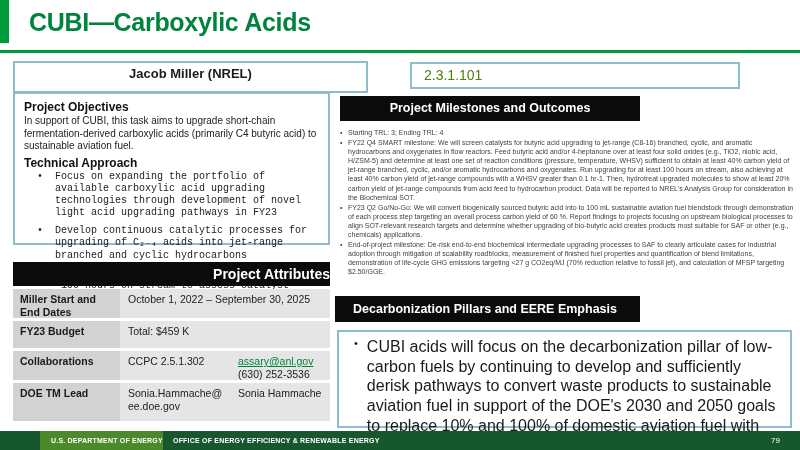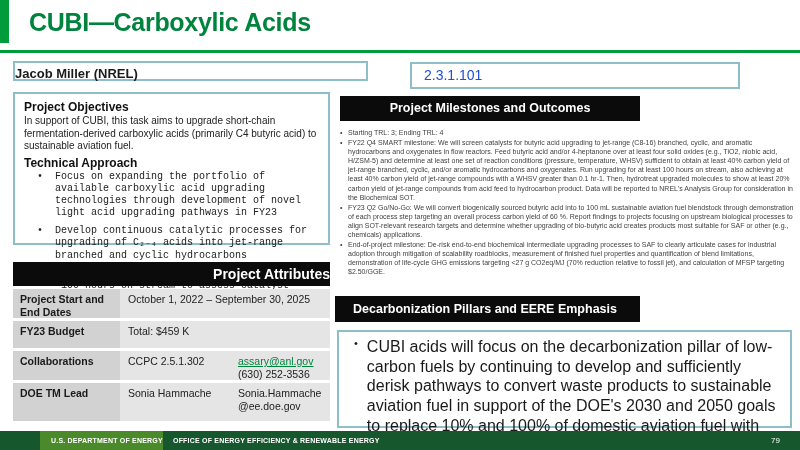--- a/index.html
+++ b/index.html
@@ -5,22 +5,22 @@
   * { margin:0; padding:0; box-sizing:border-box; }
   body { background:#888; font-family:"Liberation Sans", sans-serif; }
   .slide { position:relative; width:800px; height:450px; background:#ffffff; overflow:hidden; }
 
   
   .accent-bar { position:absolute; left:0; top:0; width:9px; height:43px; background:#009B3A; }
   .page-title { position:absolute; left:29px; top:8px; font-size:25px; font-weight:bold; color:#00843D; letter-spacing:-0.3px; }
   .title-rule { position:absolute; left:0; top:50px; width:800px; height:3px; background:#009B3A; }
 
   
-  .pi-box { position:absolute; left:13px; top:61px; width:355px; height:20px; border:2px solid #8FBECB; line-height:22px; font-size:13px; font-weight:bold; color:#1a1a1a; }
-  .wbs-box { position:absolute; left:410px; top:62px; width:330px; height:27px; border:2px solid #8FBECB; padding-left:12px; line-height:23px; font-size:14px; color:#1d4ed8; }
+  .pi-box { position:absolute; left:13px; top:61px; width:355px; height:32px; border:2px solid #8FBECB; line-height:22px; font-size:13px; font-weight:bold; color:#1a1a1a;text-align:center; }
+  .wbs-box { position:absolute; left:410px; top:62px; width:330px; height:27px; border:2px solid #8FBECB; padding-left:12px; line-height:23px; font-size:14px; color:#4d7c0f; }
 
   
   .objectives-box { position:absolute; left:13px; top:92px; width:317px; height:153px; border:2px solid #8FBECB; padding:5px 10px 0 9px; overflow:visible; }
   .obj-heading { font-size:12px; font-weight:bold; color:#111; margin:1px 0 1px 0; }
   .obj-body { font-size:10px; color:#222; line-height:1.25; margin:0 0 3px 0; }
   .obj-bullets { list-style:none; font-size:10px; color:#222; }
   .obj-bullets li { position:relative; padding-left:31px; margin-bottom:6px; line-height:1.22;font-family:Liberation Mono, monospace; }
   .obj-bullets li::before { content:"•"; position:absolute; left:13px; }
 
   
@@ -75,36 +75,36 @@
     <div class="obj-heading">Technical Approach</div>
     <ul class="obj-bullets">
       <li>Focus on expanding the portfolio of available carboxylic acid upgrading technologies through development of novel light acid upgrading pathways in FY23</li>
       <li>Develop continuous catalytic processes for upgrading of C₂₋₄ acids into jet-range branched and cyclic hydrocarbons</li>
       <li>Run promising upgrading processes for at ~100 hours on stream to assess catalyst stability</li>
     </ul>
   </div>
 
   <div class="attr-header">Project Attributes</div>
   <div class="attr-table">
-    <div class="attr-label">Project Start and End Dates</div>
+    <div class="attr-label">Miller Start and End Dates</div>
     <div class="attr-value span2">October 1, 2022 – September 30, 2025</div>
 
     <div class="attr-label">FY23 Budget</div>
     <div class="attr-value span2">Total: $459 K</div>
 
     <div class="attr-label">Collaborations</div>
     <div class="attr-value">CCPC 2.5.1.302</div>
     <div class="attr-value">
       <a href="#" class="attr-link">assary@anl.gov</a>
       <span class="attr-phone">(630) 252-3536</span>
     </div>
 
     <div class="attr-label">DOE TM Lead</div>
+    <div class="attr-value break-all">Sonia.Hammache@ee.doe.gov</div>
     <div class="attr-value">Sonia Hammache</div>
-    <div class="attr-value break-all">Sonia.Hammache@ee.doe.gov</div>
   </div>
 
   <div class="milestones-header">Project Milestones and Outcomes</div>
   <ul class="milestones-list">
     <li>Starting TRL: 3; Ending TRL: 4</li>
     <li>FY22 Q4 SMART milestone: We will screen catalysts for butyric acid upgrading to jet-range (C8-16) branched, cyclic, and aromatic hydrocarbons and oxygenates in flow reactors. Feed butyric acid and/or 4-heptanone over at least four solid oxides (e.g., TiO2, niobic acid, H/ZSM-5) and determine at least one set of reaction conditions (pressure, temperature, WHSV) sufficient to obtain at least 40% carbon yield of jet-range branched, cyclic, and/or aromatic hydrocarbons and oxygenates. Run upgrading for at least 100 hours on stream, also achieving at least 40% carbon yield of jet-range compounds with a WHSV greater than 0.1 hr-1. Then, hydrotreat upgraded molecules to show at least 20% carbon yield of jet-range compounds from acid feed to hydrocarbon product. Data will be reported to NREL's Analysis Group for consideration in the Biochemical SOT.</li>
     <li>FY23 Q2 Go/No-Go: We will convert biogenically sourced butyric acid into to 100 mL sustainable aviation fuel blendstock through demonstration of each process step targeting an overall process carbon yield of 60 %. Report findings to projects focusing on upstream biological processes to align SOT-relevant research targets and determine whether upgrading of bio-butyric acid creates products most suitable for SAF or other (e.g., chemicals) applications.</li>
     <li>End-of-project milestone: De-risk end-to-end biochemical intermediate upgrading processes to SAF to clearly articulate cases for industrial adoption through mitigation of scalability roadblocks, measurement of finished fuel properties and quantification of blend limitations, demonstration of life-cycle GHG emissions targeting &lt;27 g CO2eq/MJ (70% reduction relative to fossil jet), and calculation of MFSP targeting $2.50/GGE.</li>
   </ul>
 

